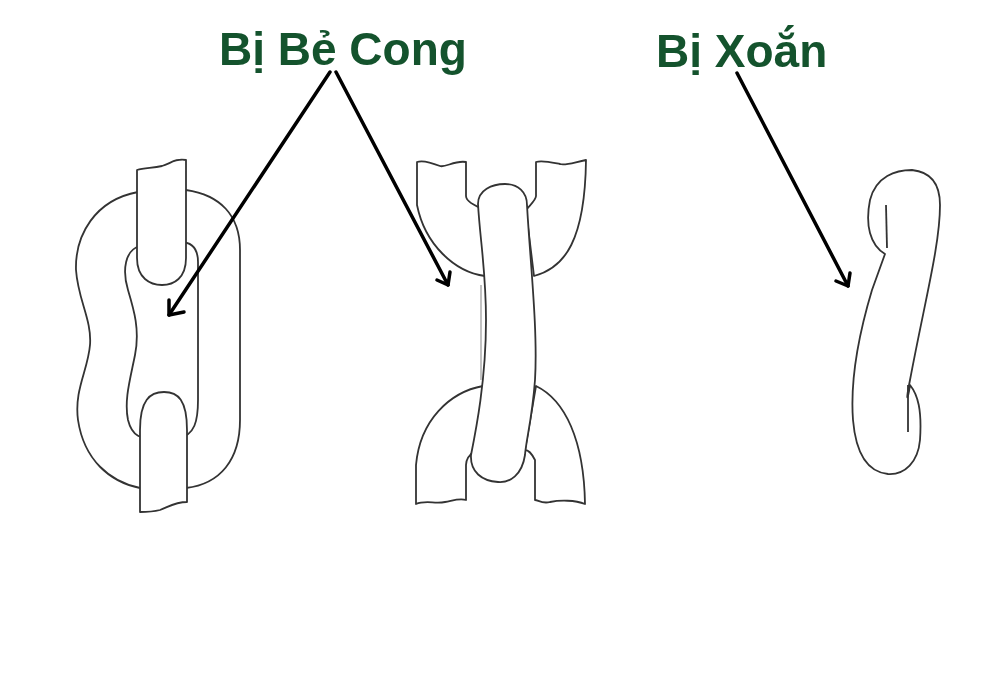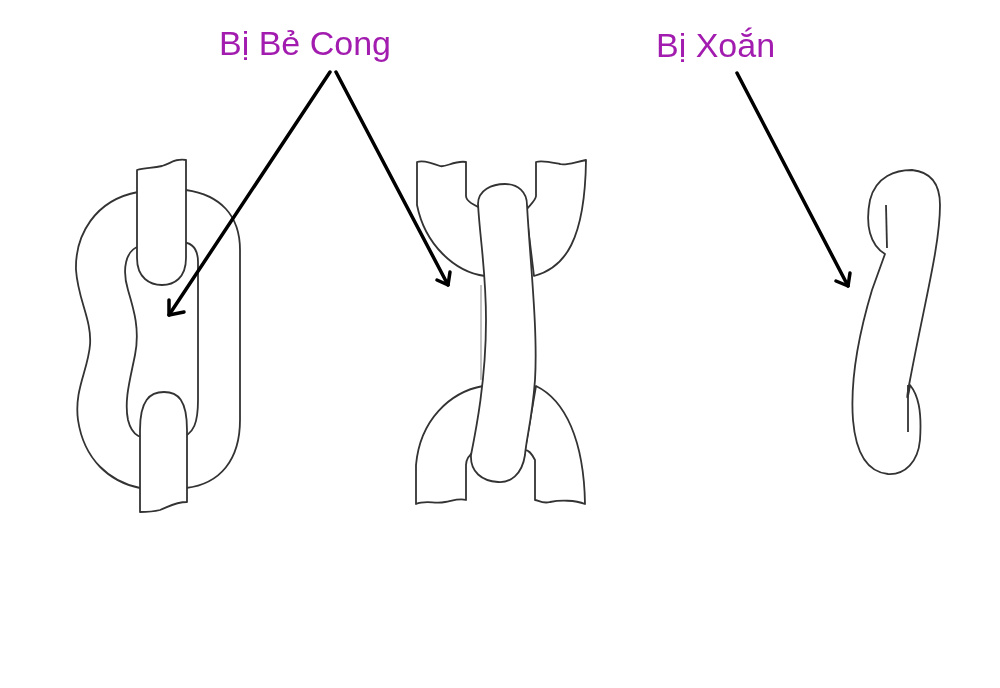--- a/index.html
+++ b/index.html
@@ -1,17 +1,17 @@
 <!DOCTYPE html>
 <html><head>
 <meta charset="utf-8">
 <style>
   html, body { margin: 0; padding: 0; background: #ffffff; }
   body { width: 1000px; height: 688px; position: relative; overflow: hidden; font-family: "Liberation Sans", sans-serif; }
-  .label { position: absolute; font-weight: normal; font-size: 34px; color: #a21caf; white-space: nowrap; line-height: 1; }
+  .label { position: absolute; font-weight: bold; font-size: 46px; color: #14532d; white-space: nowrap; line-height: 1; }
   #label-bent { left: 219px; top: 26px; }
   #label-twisted { left: 656px; top: 28px; text-align: right; }
   svg { position: absolute; left: 0; top: 0; }
   .chain { fill: #fff; stroke: #333; stroke-width: 1.8; stroke-linejoin: round; }
   .arrow { stroke: #000; stroke-width: 3.5; fill: none; stroke-linecap: round; stroke-linejoin: round; }
 </style>
 </head>
 <body>
 
 <div class="label" id="label-bent">Bị Bẻ Cong</div>

